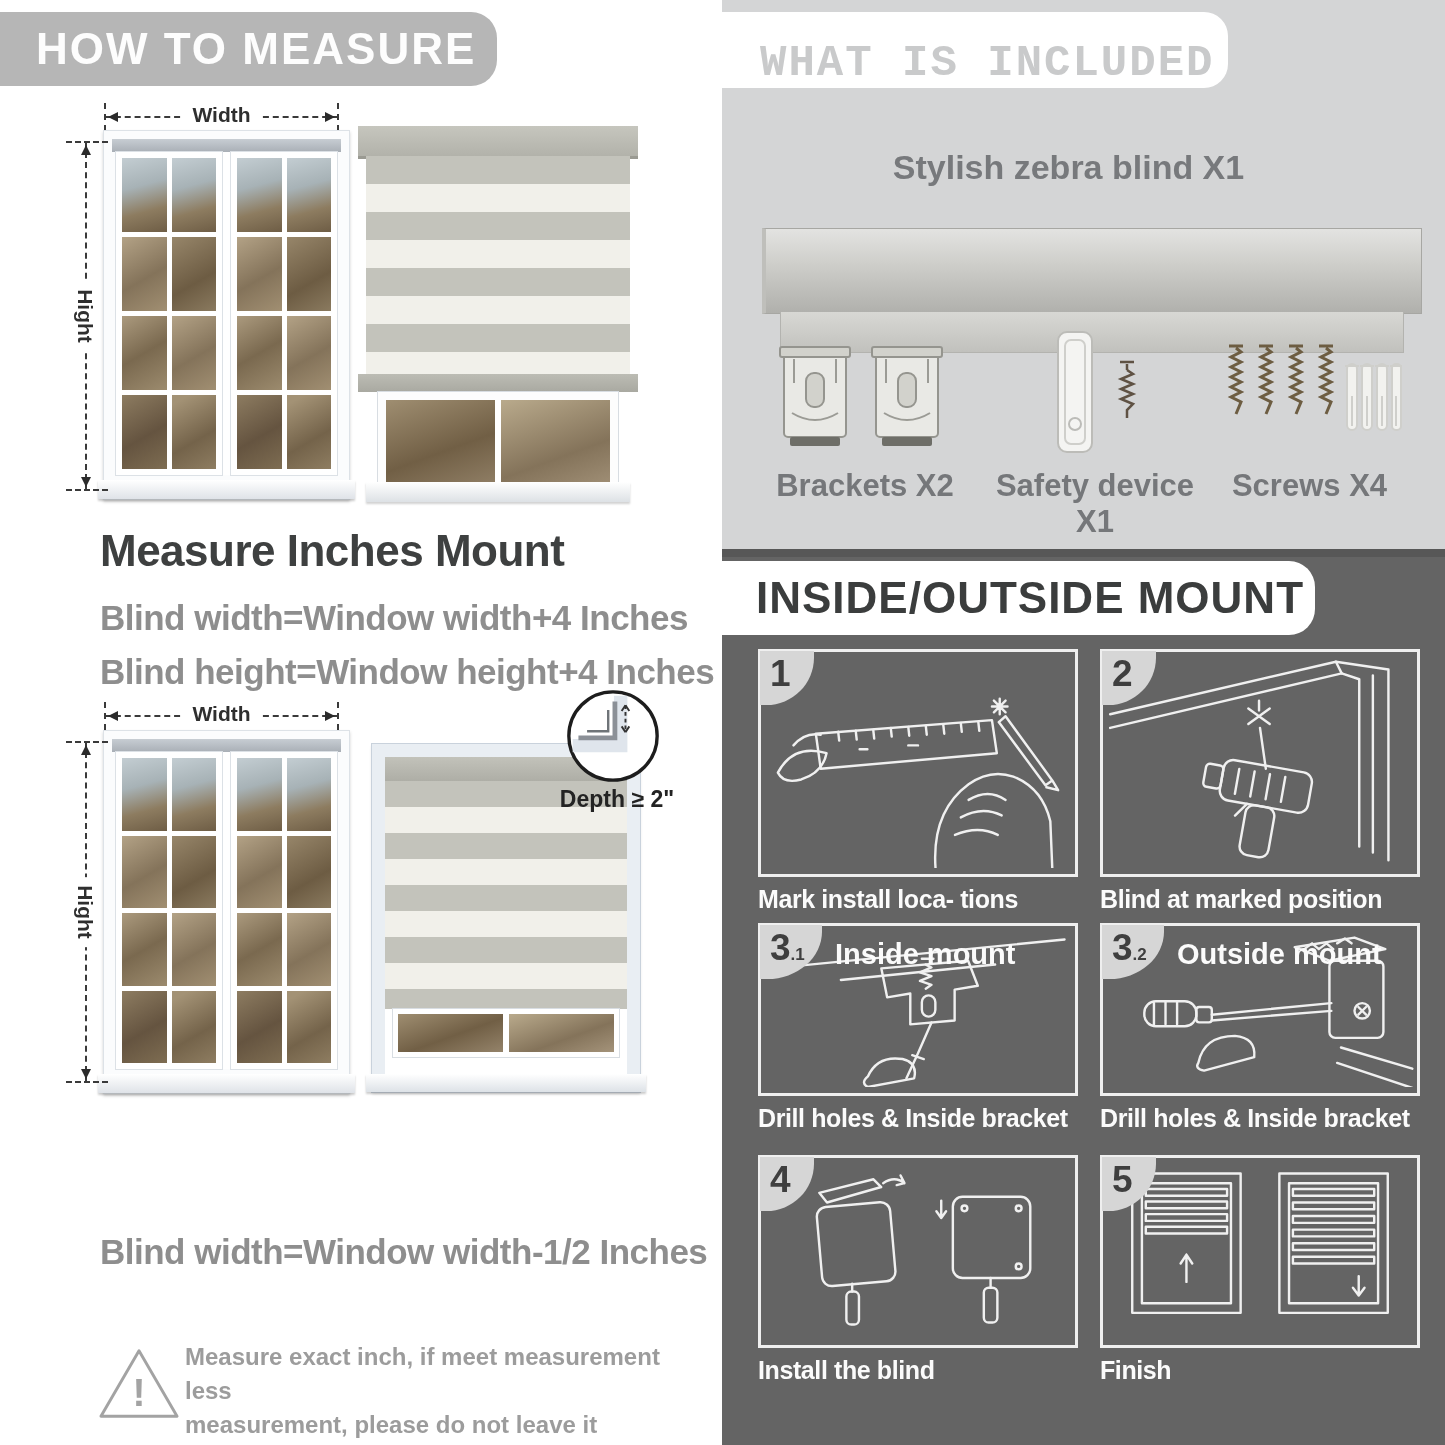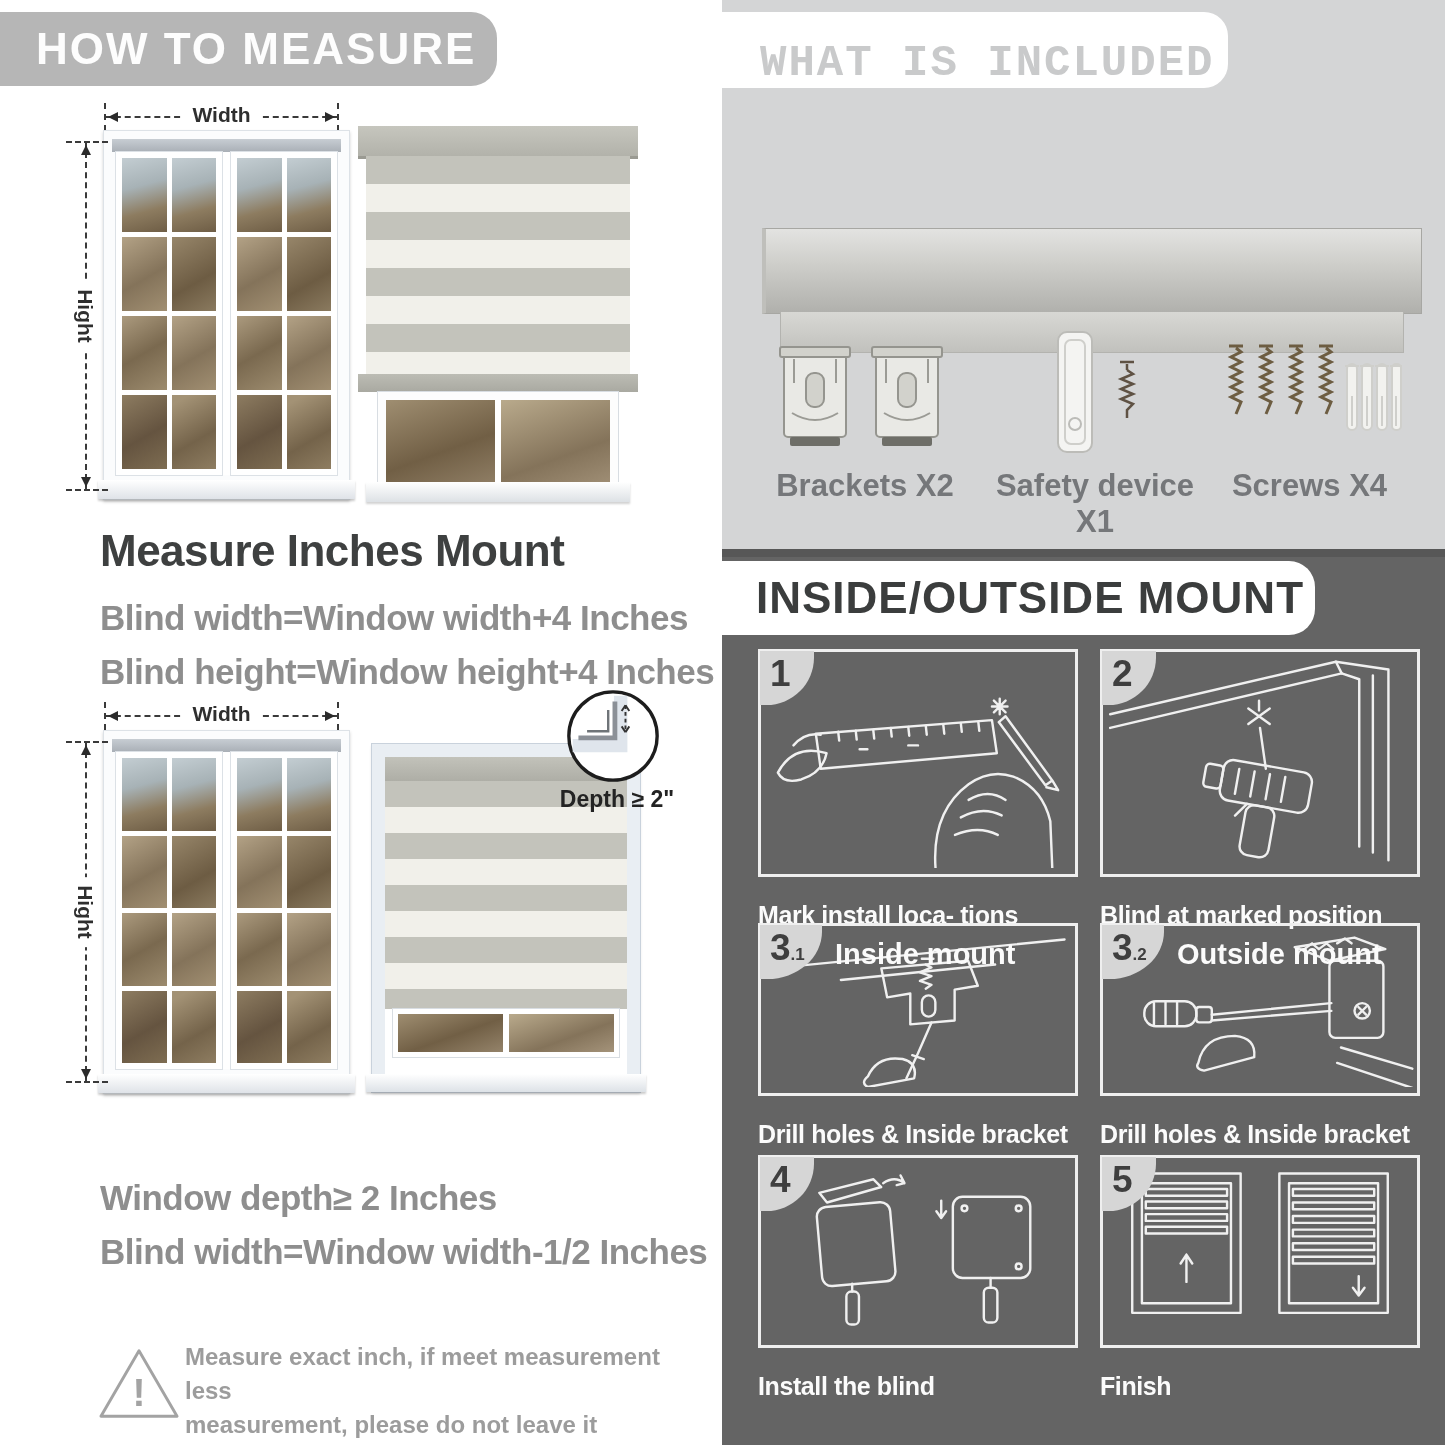--- a/index.html
+++ b/index.html
@@ -90,21 +90,21 @@
   .ribbon-white-dark span{color:#3b3d3d;font-weight:bold;font-size:44px;letter-spacing:1px;padding-left:34px;}
 
   .step{position:absolute;width:320px;}
   .step-box{position:relative;border:3px solid #efefef;}
   .badge{position:absolute;left:-1px;top:-1px;width:54px;height:54px;background:#d6d6d6;
     border-radius:0 0 88% 0;display:flex;align-items:flex-start;justify-content:flex-start;z-index:2;}
   .badge .n{color:#3f3f3f;font-weight:bold;font-size:37px;line-height:46px;padding-left:10px;}
   .badge .nsub{color:#3f3f3f;font-weight:bold;font-size:17px;line-height:60px;}
   .badge.wide{width:62px;}
   .step-title{position:absolute;left:74px;top:12px;color:#fbfbfb;font-weight:bold;font-size:29px;z-index:2;}
-  .step-caption{margin-top:24px;color:#fbfbfb;font-weight:bold;font-size:25px;letter-spacing:-0.4px;}
+  .step-caption{margin-top:8px;color:#fbfbfb;font-weight:bold;font-size:25px;letter-spacing:-0.4px;}
   .art{display:block;}
   .art path,.art line,.art rect,.art circle,.art ellipse,.art polyline
       {fill:none;stroke:#f0f0f0;stroke-width:2.5;stroke-linecap:round;stroke-linejoin:round;}
   .art .fillb{fill:#e9e9e7;stroke:none;}
 </style>
 </head>
 <body>
 
 <div class="canvas">
 
@@ -228,38 +228,38 @@
     <svg class="abs" style="left:565px;top:688px;" width="96" height="96" viewBox="0 0 100 100">
       <circle cx="50" cy="50" r="46" fill="#ffffff" stroke="#1d1d1d" stroke-width="3.5"></circle>
       <path d="M8,60 L58,60 L58,8" fill="none" stroke="#dfe5ec" stroke-width="14"></path>
       <path d="M14,52 L52,52 L52,14" fill="none" stroke="#8b9097" stroke-width="5"></path>
       <path d="M23,45 L45,45 L45,23" fill="none" stroke="#6f7478" stroke-width="2.5"></path>
       <path d="M63,18 V46" stroke="#333333" stroke-width="2" stroke-dasharray="4 3" fill="none"></path>
       <path d="M63,18 l-4,6 M63,18 l4,6 M63,46 l-4,-6 M63,46 l4,-6" stroke="#333333" stroke-width="2" fill="none"></path>
     </svg>
     <div class="abs depth-label" style="left:552px;top:786px;width:130px;">Depth ≥ 2"</div>
 
-    <div class="abs subline" style="left:100px;top:1178px;">Window depth≥ 2 Inches</div>
     <div class="abs subline" style="left:100px;top:1232px;">Blind width=Window width-1/2 Inches</div>
 
     <svg class="abs" style="left:95px;top:1344px;" width="88" height="80" viewBox="0 0 90 82">
       <path d="M45,7 L84,74 L6,74 Z" fill="none" stroke="#a3a3a3" stroke-width="3" stroke-linejoin="round"></path>
       <text x="45" y="64" text-anchor="middle" font-size="40" font-weight="bold" fill="#a3a3a3" font-family="Liberation Sans, sans-serif">!</text>
     </svg>
     <div class="abs warn-text" style="left:185px;top:1340px;width:505px;">
       <div>Measure exact inch, if meet measurement less</div>
       <div>measurement, please do not leave it</div>
     </div>
   </section>
 
   <section class="abs included">
     <div class="ribbon-white-top">
       <span>WHAT IS INCLUDED</span>
     </div>
 
+    <div class="product-label">Stylish zebra blind X1</div>
 
     <div class="bar-main"></div>
     <div class="bar-under"></div>
 
     <svg class="abs" style="left:48px;top:343px;" width="190" height="112" viewBox="0 0 190 112">
       <g stroke="#95958f" stroke-width="2" fill="#e9e9e5">
         <rect x="14" y="10" width="62" height="84" rx="4"></rect>
         <rect x="106" y="10" width="62" height="84" rx="4"></rect>
       </g>
       <g stroke="#95958f" stroke-width="2" fill="#d2d2cc">

